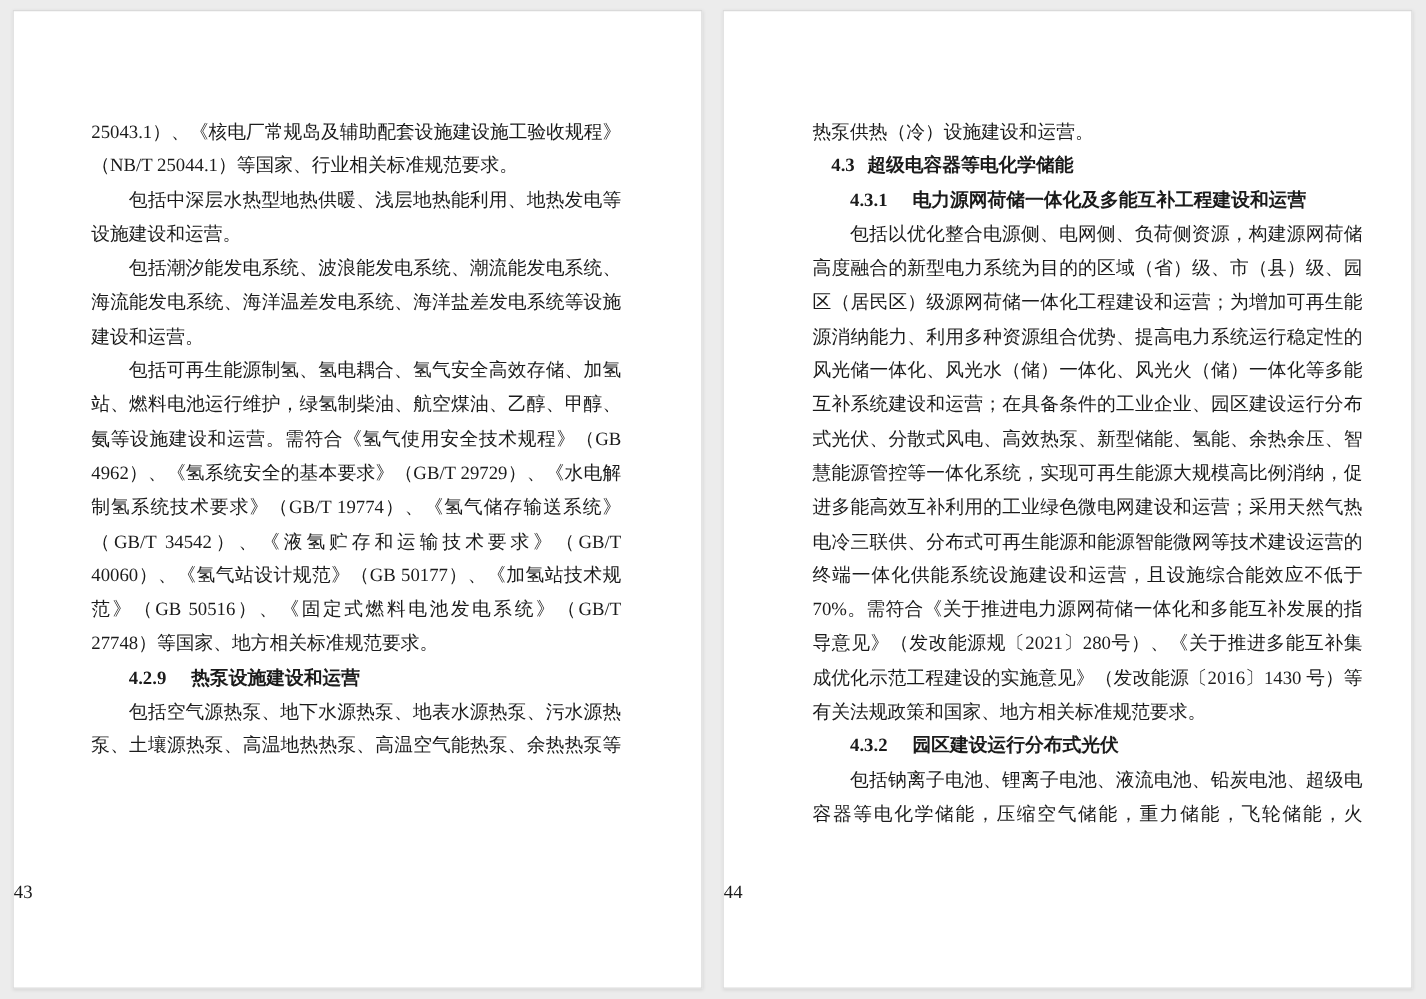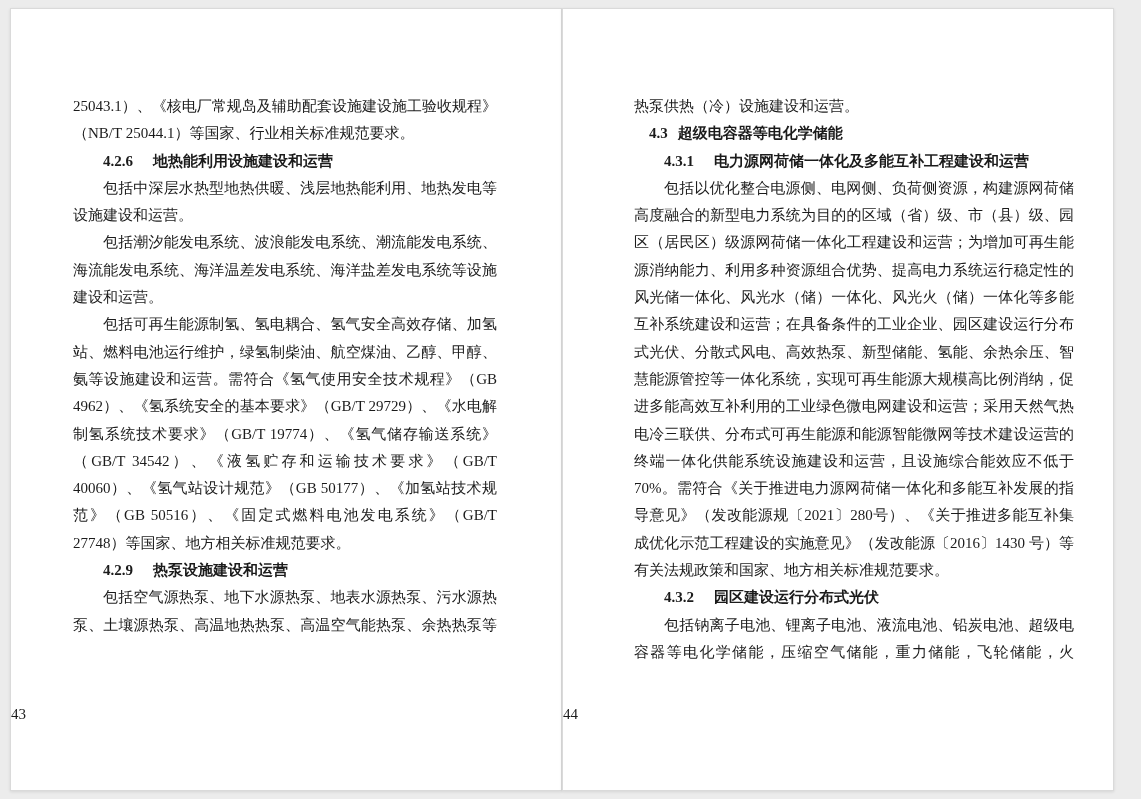--- a/index.html
+++ b/index.html
@@ -10,20 +10,21 @@
     width: 1141px;
     height: 799px;
     background: #ececec;
     overflow: hidden;
     font-family: "Liberation Serif", "DejaVu Serif", serif;
   }
   .spread {
     box-sizing: border-box;
     padding: 8px 0 0 10px;
     display: flex;
+    gap: 16px;
   }
   .page {
     position: relative;
     width: 552px;
     height: 783px;
     box-sizing: border-box;
     background: #ffffff;
     border: 1px solid #dadada;
     box-shadow: 0 1px 3px rgba(0,0,0,0.10);
   }
@@ -66,21 +67,20 @@
   }
 </style>
 </head>
 <body>
 
 <div class="spread">
 
   <div class="page left">
     <div class="content">
       <p class="para noindent">25043.1）、《核电厂常规岛及辅助配套设施建设施工验收规程》（NB/T 25044.1）等国家、行业相关标准规范要求。</p>
-      <p class="heading h3"><span class="hnum">4.2.6</span><span class="htitle">地热能利用设施建设和运营</span></p>
       <p class="para">包括中深层水热型地热供暖、浅层地热能利用、地热发电等设施建设和运营。</p>
       <p class="para">包括潮汐能发电系统、波浪能发电系统、潮流能发电系统、海流能发电系统、海洋温差发电系统、海洋盐差发电系统等设施建设和运营。</p>
       <p class="para">包括可再生能源制氢、氢电耦合、氢气安全高效存储、加氢站、燃料电池运行维护，绿氢制柴油、航空煤油、乙醇、甲醇、氨等设施建设和运营。需符合《氢气使用安全技术规程》（GB 4962）、《氢系统安全的基本要求》（GB/T 29729）、《水电解制氢系统技术要求》（GB/T 19774）、《氢气储存输送系统》（GB/T 34542）、《液氢贮存和运输技术要求》（GB/T 40060）、《氢气站设计规范》（GB 50177）、《加氢站技术规范》（GB 50516）、《固定式燃料电池发电系统》（GB/T 27748）等国家、地方相关标准规范要求。</p>
       <p class="heading h3"><span class="hnum">4.2.9</span><span class="htitle">热泵设施建设和运营</span></p>
       <p class="para runover">包括空气源热泵、地下水源热泵、地表水源热泵、污水源热泵、土壤源热泵、高温地热热泵、高温空气能热泵、余热热泵等</p>
     </div>
     <div class="pagenum">43</div>
   </div>
 
   <div class="page right">

